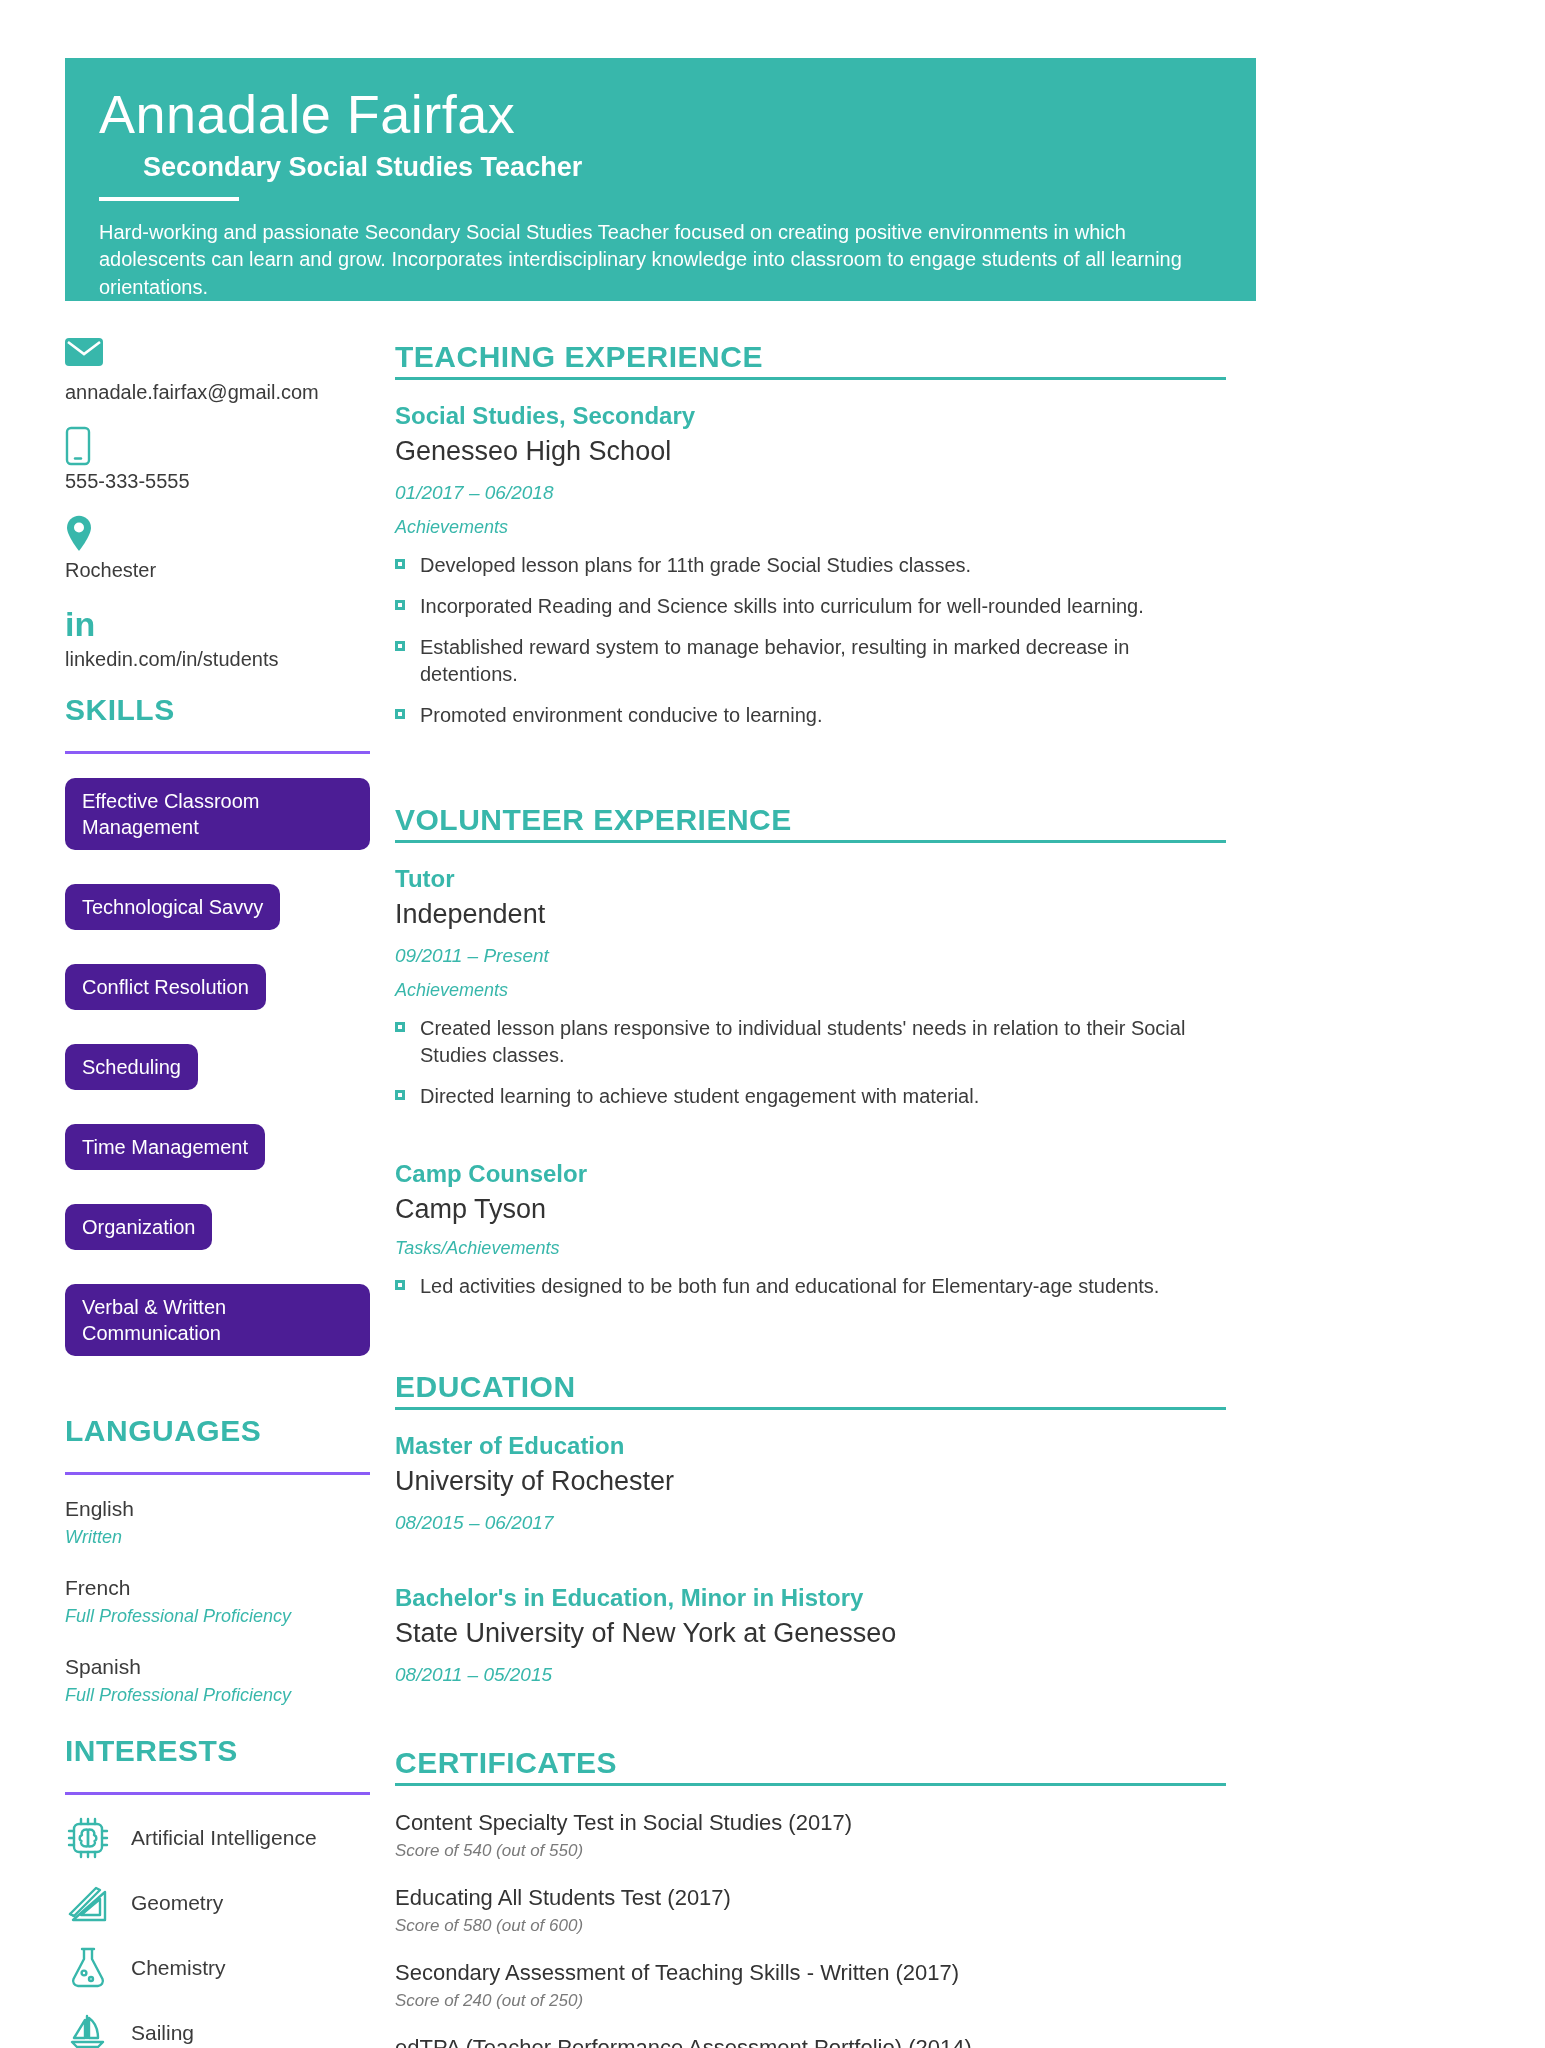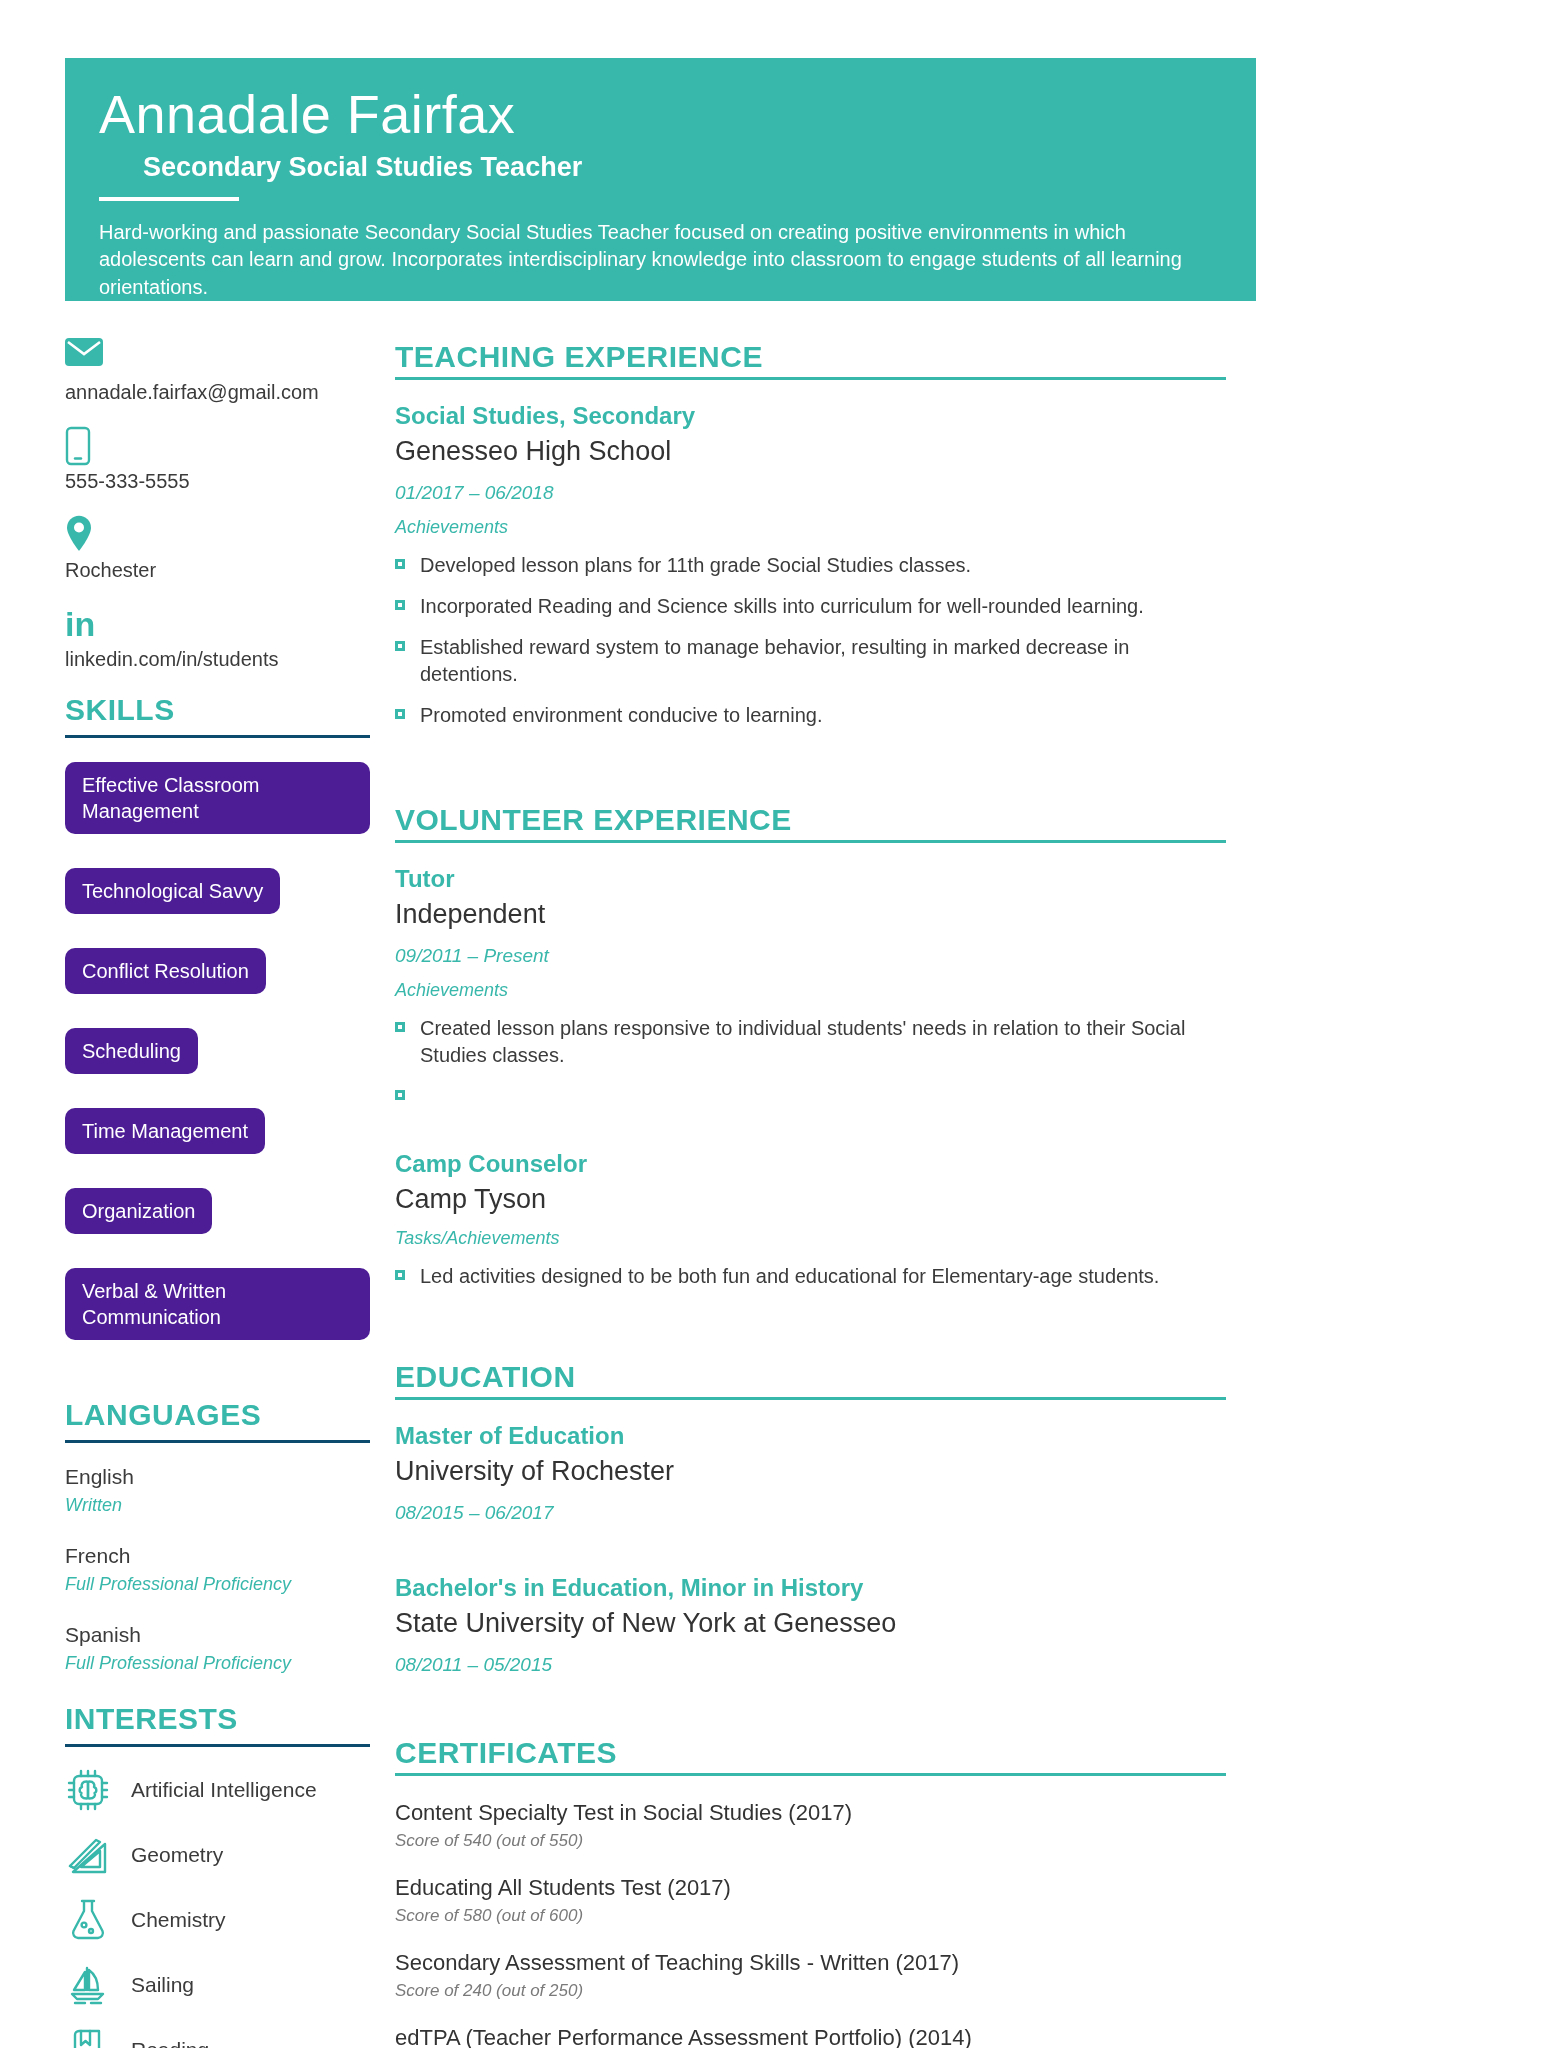--- a/index.html
+++ b/index.html
@@ -21,21 +21,21 @@
   .main { flex:1; margin-left:25px; }
 
   
   .contact { margin-top:36px; }
   .c-row { margin-bottom:22px; }
   .c-icon { display:block; height:40px; }
   .c-text { font-size:20px; color:#3b3b3b; margin-top:4px; display:inline-block; }
   .in-icon { font-size:34px; font-weight:700; color:#38b7ab; line-height:40px; font-style:normal; }
 
   .side-h { font-size:30px; font-weight:700; color:#38b7ab; letter-spacing:0.5px;
-            border-bottom:3px solid #0c4a6e; padding-bottom:8px; }
+            border-bottom:3px solid #8b5cf6; padding-bottom:24px; }
   .skills-h { margin-top:22px; }
   .pill-list { margin-top:24px; }
   .pill { display:inline-block; max-width:100%; background:#4c1d95; color:#fff;
           font-size:20px; line-height:1.3; padding:10px 17px; border-radius:10px;
           margin-bottom:34px; }
   .pill-break { display:block; height:0; }
 
   .lang-h { margin-top:24px; }
   .lang-list { margin-top:22px; }
   .lang-item { margin-bottom:28px; }
@@ -259,20 +259,21 @@
         <div class="e-org">Independent</div>
         <div class="e-dates">09/2011 – Present</div>
         <div class="e-label">Achievements</div>
         <div class="bullets">
           <div class="b-row">
               <span class="b-sq"></span>
               <span class="b-text">Created lesson plans responsive to individual students' needs in relation to their Social Studies classes.</span>
             </div>
           <div class="b-row">
               <span class="b-sq"></span>
+              <span class="b-text">Directed learning to achieve student engagement with material.</span>
             </div>
         </div>
       </div>
       <div class="entry">
         <div class="e-title">Camp Counselor</div>
         <div class="e-org">Camp Tyson</div>
         <div class="e-label">Tasks/Achievements</div>
         <div class="bullets">
           <div class="b-row">
               <span class="b-sq"></span>

